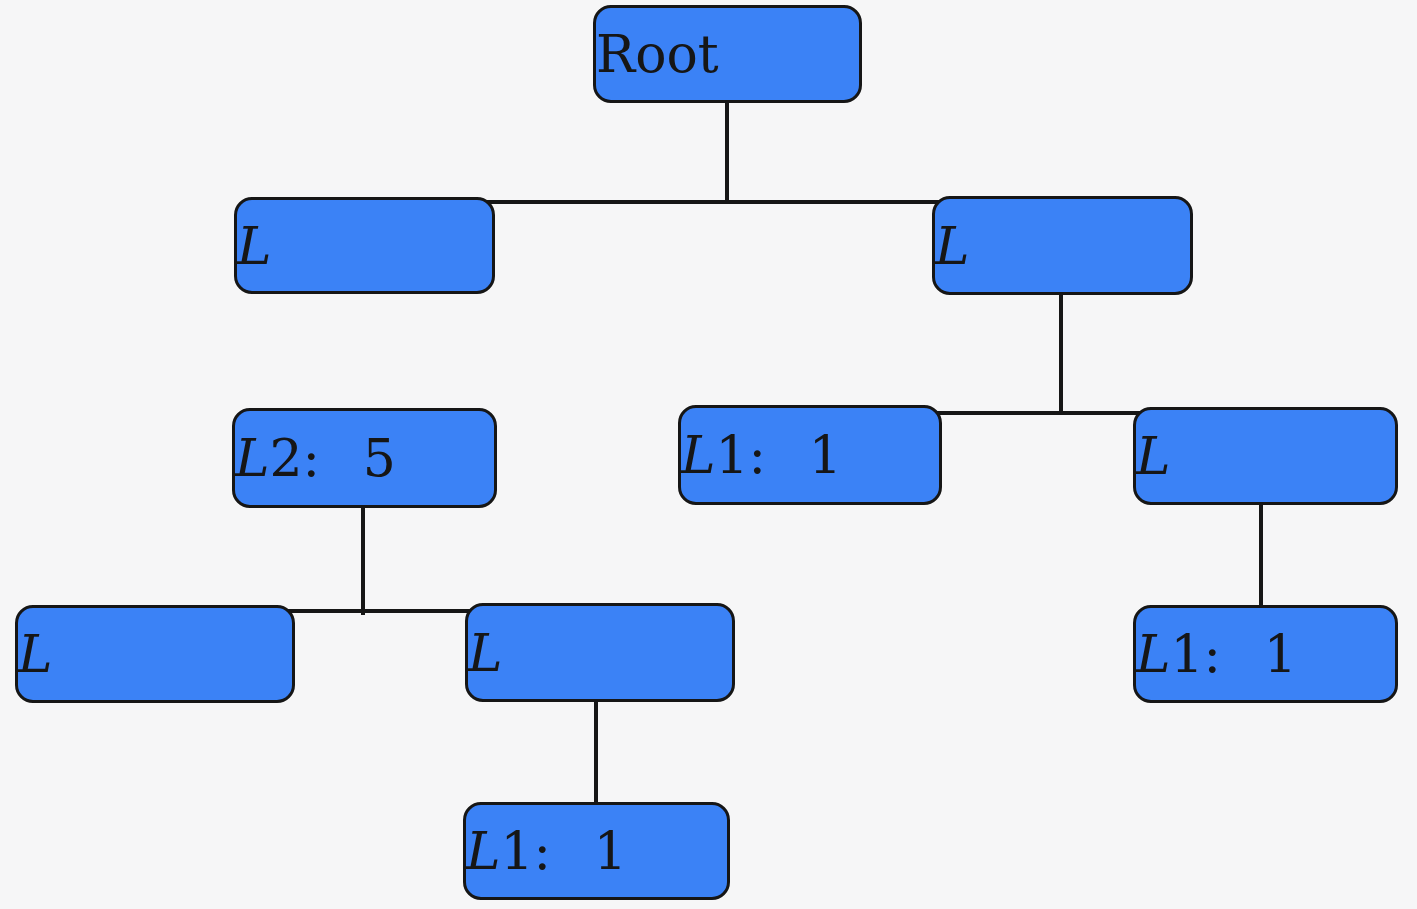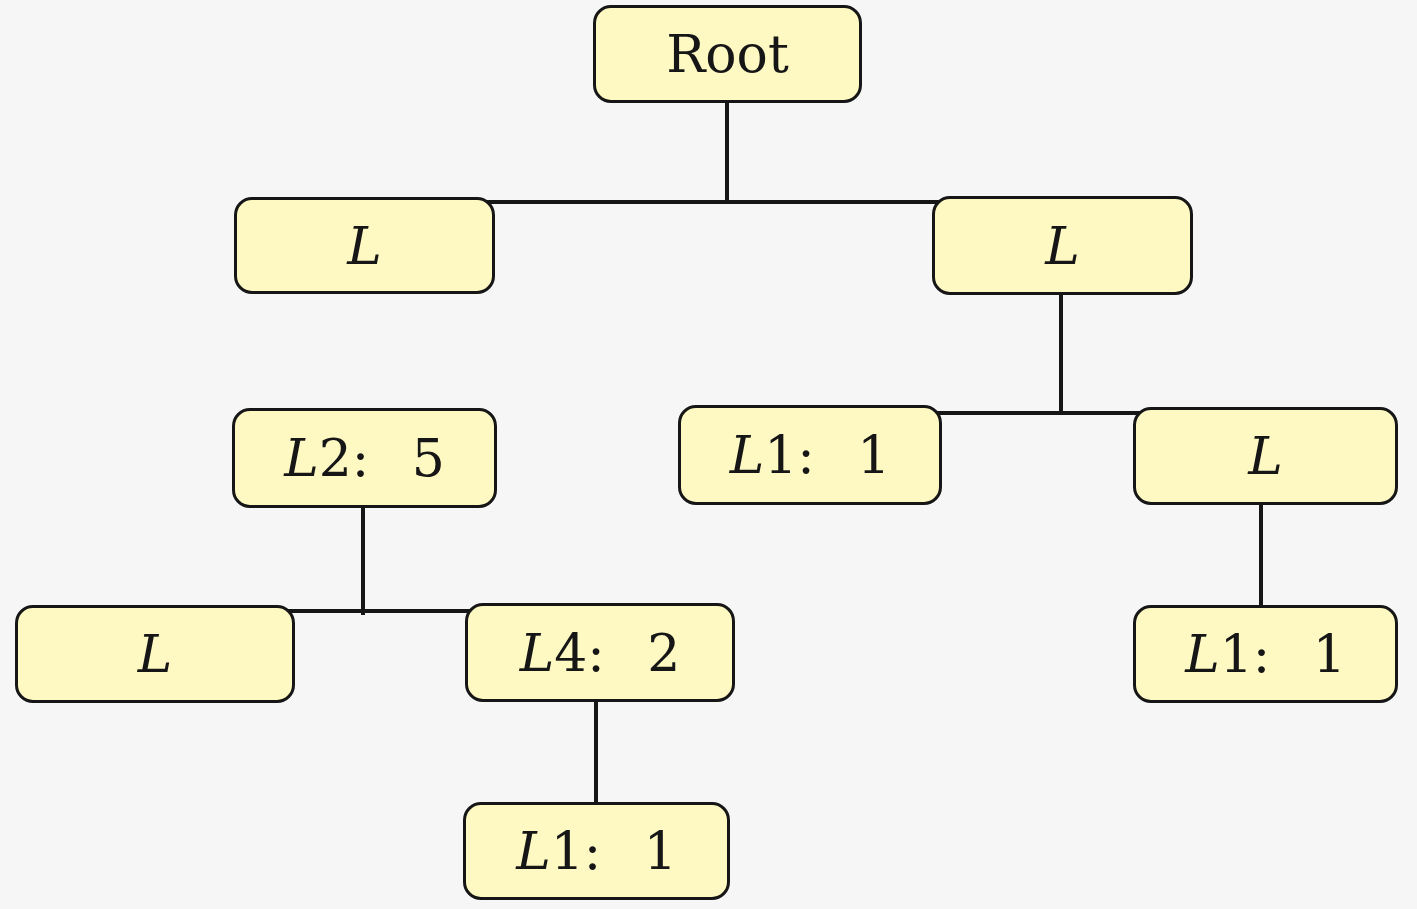--- a/index.html
+++ b/index.html
@@ -16,24 +16,23 @@
   }
   .edge {
     position: absolute;
     background: #161616;
   }
   .node {
     position: absolute;
     box-sizing: border-box;
     border: 3.5px solid #161616;
     border-radius: 18px;
-    background: #fef9c3;
+    background: #3b82f6;
     display: flex;
     align-items: center;
-    justify-content: center;
     font-size: 52px;
     color: #161616;
     line-height: 1;
   }
   .node .it { font-style: italic; }
   .node .tx { white-space: pre; }
 
   
   #n-root      { left: 593px;  top: 5px;   width: 269px; height: 98px; }
   #n-l1-5      { left: 234px;  top: 197px; width: 261px; height: 97px; }
@@ -96,21 +95,20 @@
   <div class="node" id="n-l2-2">
     <span class="it">L</span>
   </div>
 
   <div class="node" id="n-l3-2">
     <span class="it">L</span>
   </div>
 
   <div class="node" id="n-l4-2">
     <span class="it">L</span>
-      <span class="tx">4:  2</span>
   </div>
 
   <div class="node" id="n-l1-1-rt">
     <span class="it">L</span>
       <span class="tx">1:  1</span>
   </div>
 
   <div class="node" id="n-l1-1-bot">
     <span class="it">L</span>
       <span class="tx">1:  1</span>

